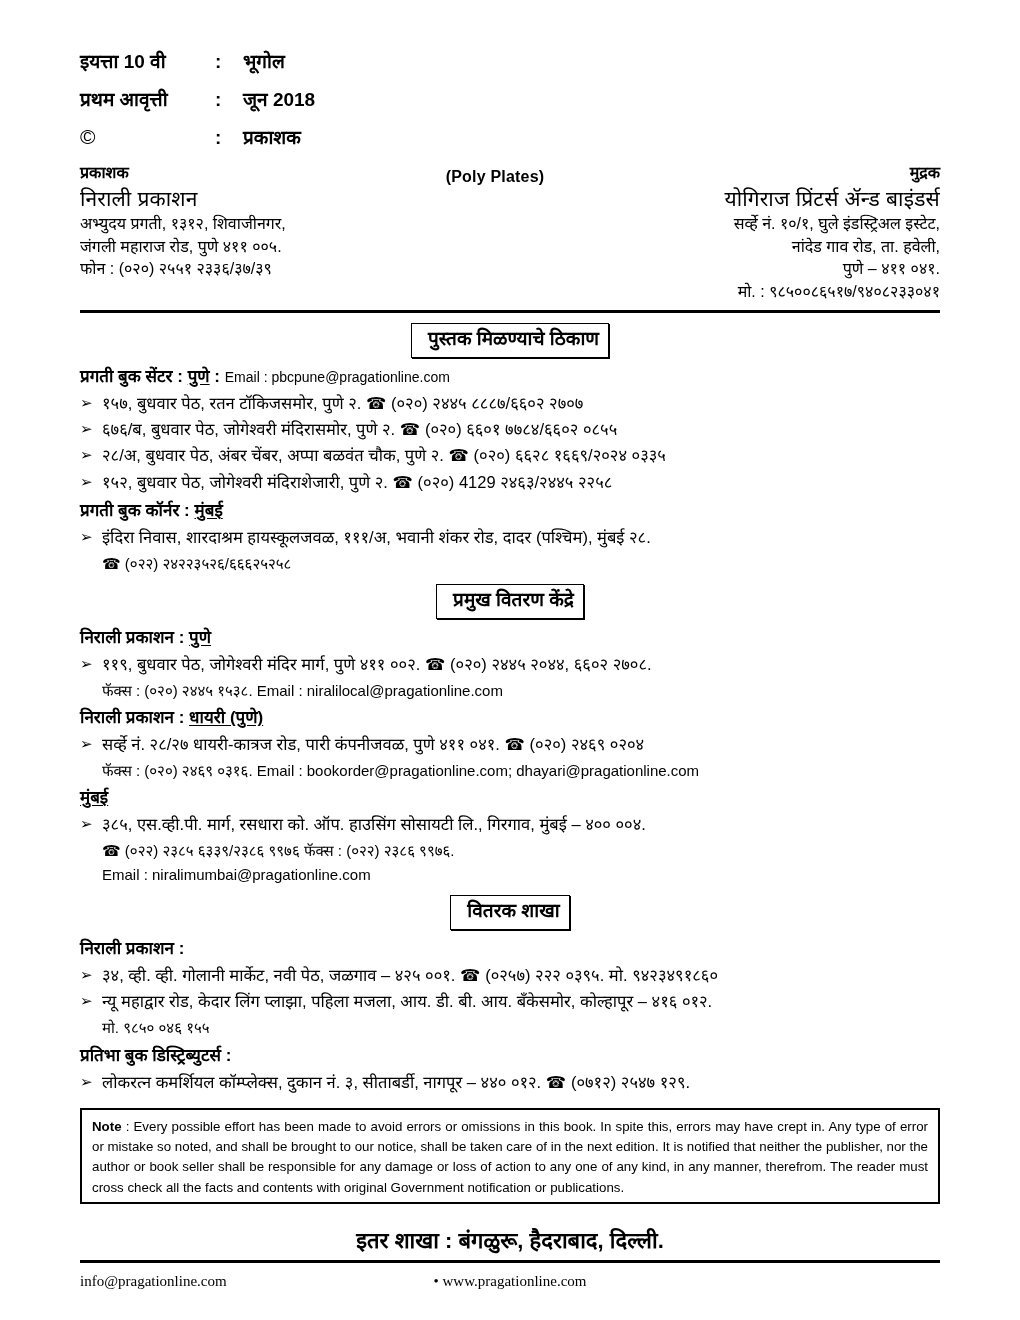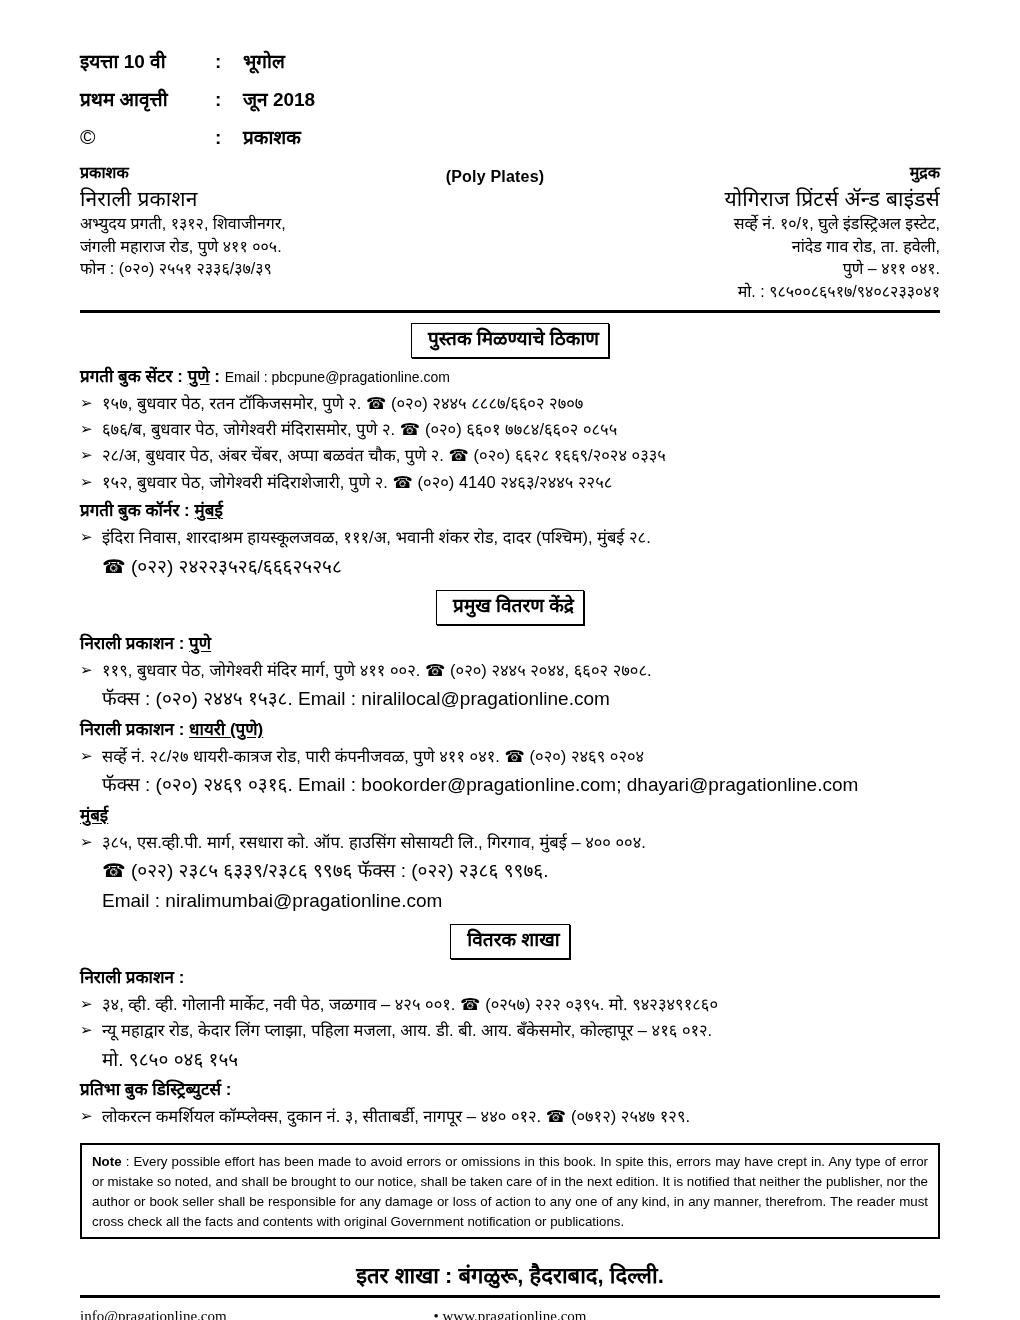--- a/index.html
+++ b/index.html
@@ -41,21 +41,21 @@
            font-size:19px;font-weight:bold;line-height:1.2;
            box-shadow:1px 1px 0 #000;}
 
   
   .grp-title{font-size:17px;font-weight:bold;margin:6px 0 3px 0;line-height:1.35;}
   .grp-title .u{text-decoration:underline;text-underline-offset:2px;}
   ul.adrs{list-style:none;margin:0;padding:0;}
   ul.adrs li{position:relative;padding-left:22px;margin-bottom:3px;
              font-size:16.5px;line-height:1.42;}
   ul.adrs li .arrow{position:absolute;left:0;top:0;font-size:15px;}
-  .sub{padding-left:22px;font-size:19px;line-height:1.45;margin-bottom:2px;}
+  .sub{padding-left:22px;font-size:15px;line-height:1.45;margin-bottom:2px;}
 
   
   .notebox{border:2px solid #000;padding:7px 10px 4px 10px;margin:14px 0 0 0;
            font-size:13.3px;line-height:1.52;text-align:justify;}
   .notebox .nb{font-weight:bold;}
 
   
   .other{text-align:center;font-size:22px;font-weight:bold;margin:20px 0 4px 0;}
 
   
@@ -118,21 +118,21 @@
   <div>
 
     <div class="grp-title">
       <span>प्रगती बुक सेंटर : </span><span class="u">पुणे</span><span> : </span><span class="eml" style="font-weight:normal">Email : pbcpune@pragationline.com</span>
     </div>
 
     <ul class="adrs">
       <li><span class="arrow">➢</span><span>१५७, बुधवार पेठ, रतन टॉकिजसमोर, पुणे २. ☎ (०२०) २४४५ ८८८७/६६०२ २७०७</span></li>
       <li><span class="arrow">➢</span><span>६७६/ब, बुधवार पेठ, जोगेश्वरी मंदिरासमोर, पुणे २. ☎ (०२०) ६६०१ ७७८४/६६०२ ०८५५</span></li>
       <li><span class="arrow">➢</span><span>२८/अ, बुधवार पेठ, अंबर चेंबर, अप्पा बळवंत चौक, पुणे २. ☎ (०२०) ६६२८ १६६९/२०२४ ०३३५</span></li>
-      <li><span class="arrow">➢</span><span>१५२, बुधवार पेठ, जोगेश्वरी मंदिराशेजारी, पुणे २. ☎ (०२०) 4140 २४६३/२४४५ २२५८</span></li>
+      <li><span class="arrow">➢</span><span>१५२, बुधवार पेठ, जोगेश्वरी मंदिराशेजारी, पुणे २. ☎ (०२०) 4129 २४६३/२४४५ २२५८</span></li>
     </ul>
 
     <div class="grp-title">
       <span>प्रगती बुक कॉर्नर : </span><span class="u">मुंबई</span>
     </div>
 
     <ul class="adrs">
       <li><span class="arrow">➢</span><span>इंदिरा निवास, शारदाश्रम हायस्कूलजवळ, १११/अ, भवानी शंकर रोड, दादर (पश्चिम), मुंबई २८.</span></li>
     </ul>
     <div class="sub">☎ (०२२) २४२२३५२६/६६६२५२५८</div>

